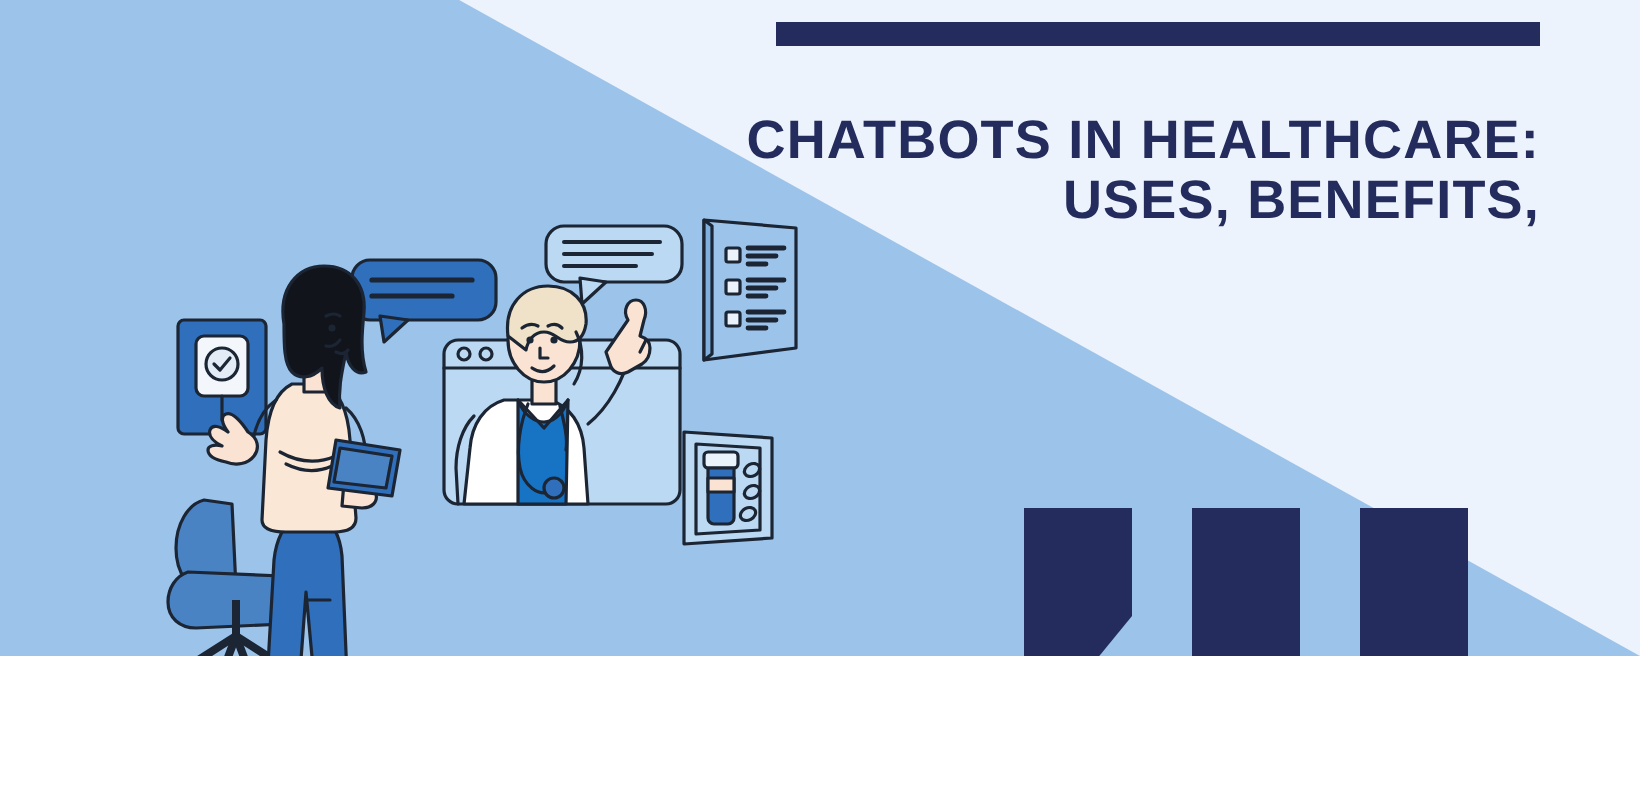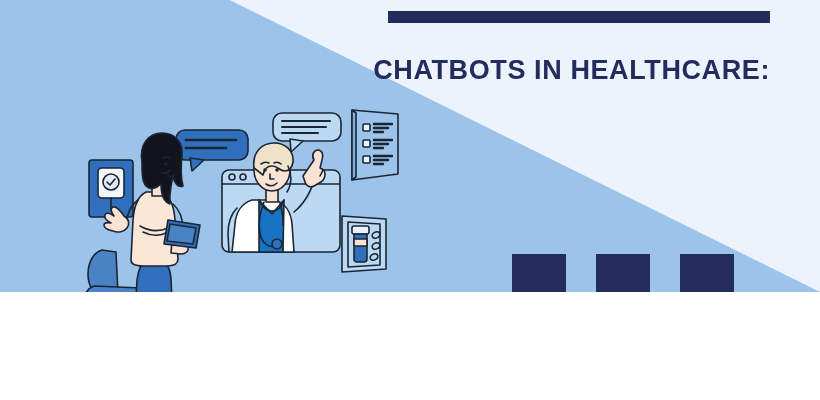--- a/index.html
+++ b/index.html
@@ -1,21 +1,21 @@
 <!DOCTYPE html>
 <html><head>
 <meta charset="utf-8">
 <style>
   * { margin:0; padding:0; box-sizing:border-box; }
   html,body { background:#ffffff; }
   body { font-family:"Liberation Sans", sans-serif; }
 
   #banner {
     position:relative;
-    width:820px; height:292px;
+    width:820px; height:328px;
     overflow:hidden;
     background:#84cc16;
   }
 
   
   .bg-light {
     position:absolute; inset:0;
     background:#ecf3fd;
   }
   .bg-blue {
@@ -87,20 +87,21 @@
 
   <div class="top-rule"></div>
   <div class="bottom-rule"></div>
 
   <div class="bar bar-1"></div>
   <div class="bar bar-2"></div>
   <div class="bar bar-3"></div>
 
   <div class="title-block">
     <span class="title-line">CHATBOTS IN HEALTHCARE:</span>
+    <span class="title-line">USES, BENEFITS,</span>
   </div>
 
   <div class="illus">
     <svg viewBox="0 0 345 270" xmlns="http://www.w3.org/2000/svg">
       <defs>
         <style>
           .ol  { stroke:#1b2533; stroke-width:1.6; stroke-linecap:round; stroke-linejoin:round; fill:none; }
           .olf { stroke:#1b2533; stroke-width:1.6; stroke-linecap:round; stroke-linejoin:round; }
           .sk  { fill:#fae3d2; }
           .wh  { fill:#ffffff; }

